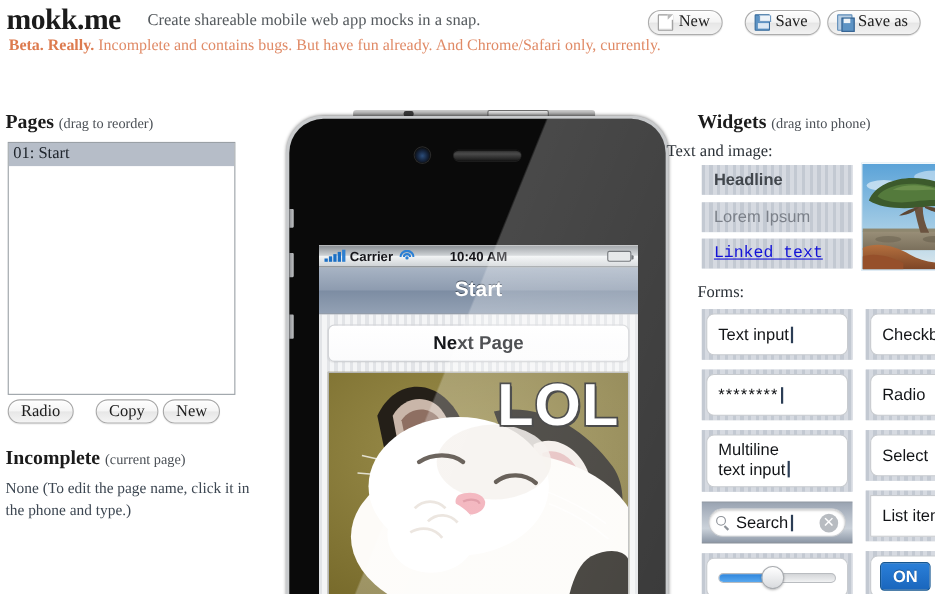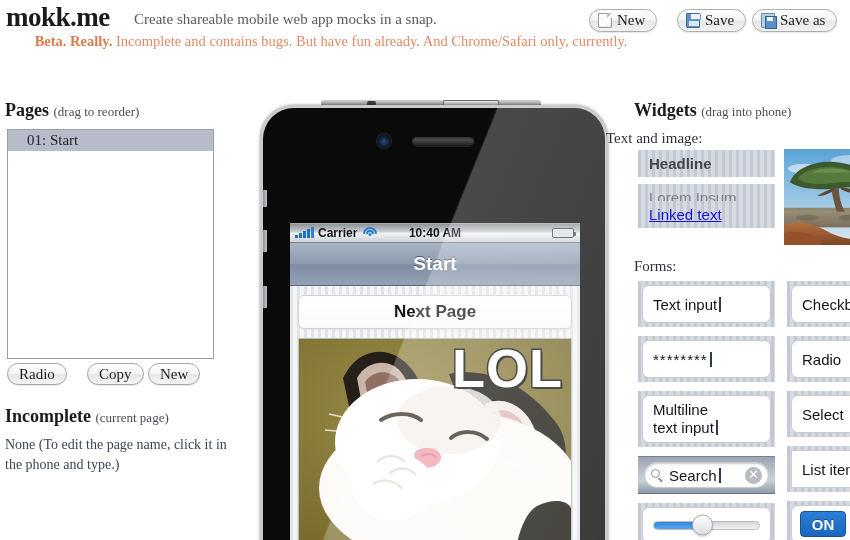--- a/index.html
+++ b/index.html
@@ -19,23 +19,23 @@
     font-family: "Liberation Serif", serif;
     font-weight: bold; font-size: 27px; color: #1b1b1b;
     letter-spacing: -0.5px;
   }
   #tagline {
     position: absolute; left: 134px; top: 11px;
     font-family: "Liberation Serif", serif;
     font-size: 15px; color: #555a5e;
   }
   #betaline {
-    position: absolute; left: 21px; top: 31px; width: 620px;
+    position: absolute; left: 8px; top: 31px; width: 620px;
     font-family: "Liberation Serif", serif;
-    font-size: 14.5px; color: #e08a66; line-height: 1.42; text-align: center;
+    font-size: 14.5px; color: #e08a66; line-height: 1.42;
   }
   #betaline .strong { font-weight: bold; color: #dd7b4f; }
 
   .hbtn {
     position: absolute; top: 9px; height: 23px;
     display: flex; align-items: center; gap: 5px;
     padding: 0 11px 0 8px;
     border: 1px solid #adadad; border-radius: 12px;
     background: linear-gradient(to bottom,#fdfdfd 0%,#f4f4f4 48%,#e6e6e6 52%,#f2f2f2 100%);
     box-shadow: 0 1px 1px rgba(0,0,0,0.10), inset 0 1px 0 #ffffff;
@@ -82,21 +82,21 @@
     white-space: nowrap;
   }
   .sec-head .sub { font-size: 13px; font-weight: normal; color: #4a4f55; }
 
   #pages-head { left: 5px; top: 100px; }
   #pages-box {
     position: absolute; left: 7px; top: 129px; width: 207px; height: 230px;
     border: 1px solid #9aa0a6; background: #ffffff; overflow: hidden;
   }
   #page-item-1 {
-    height: 21px; line-height: 21px; padding-left: 19px;
+    height: 21px; line-height: 21px; padding-left: 4px;
     background: #b6bdc8; color: #20262d;
     font-family: "Liberation Serif", serif; font-size: 15px;
     cursor: pointer;
   }
   .pbtn {
     position: absolute; top: 363px; height: 22px;
     display: flex; align-items: center; justify-content: center;
     padding: 0 11px;
     border: 1px solid #a8a8a8; border-radius: 11px;
     background: linear-gradient(to bottom,#fefefe 0%,#f5f5f5 48%,#e7e7e7 52%,#f4f4f4 100%);
@@ -251,21 +251,21 @@
 
   .wtext {
     position: absolute; left: 638px; width: 137px; height: 27px;
     background-color: #cfd4dc;
     background-image: repeating-linear-gradient(to right, #c3c9d2 0px, #c3c9d2 3px, #d6dae1 3px, #d6dae1 7px);
     display: flex; align-items: center; padding-left: 11px;
     font-family: "Liberation Sans", sans-serif; cursor: move;
   }
   #w-headline { top: 150px; font-size: 15px; font-weight: bold; color: #41464c; }
   #w-lorem    { top: 184px; font-size: 15px; color: #7b8089; }
-  #w-linked   { top: 201px; font-size: 15px; color: #1312d8; text-decoration: underline; }
+  #w-linked   { top: 217px; font-size: 15px; color: #1312d8; text-decoration: underline; font-family: Liberation Mono, monospace; }
   #w-image {
     position: absolute; left: 783px; top: 148px; width: 96px; height: 98px;
     overflow: hidden; background:#7fb2d6; cursor: move;
     border: 1px solid #ffffff;
   }
 
   .wform {
     position: absolute; width: 137px;
     background-color: #cfd4dc;
     background-image: repeating-linear-gradient(to right, #c3c9d2 0px, #c3c9d2 3px, #d6dae1 3px, #d6dae1 7px);

